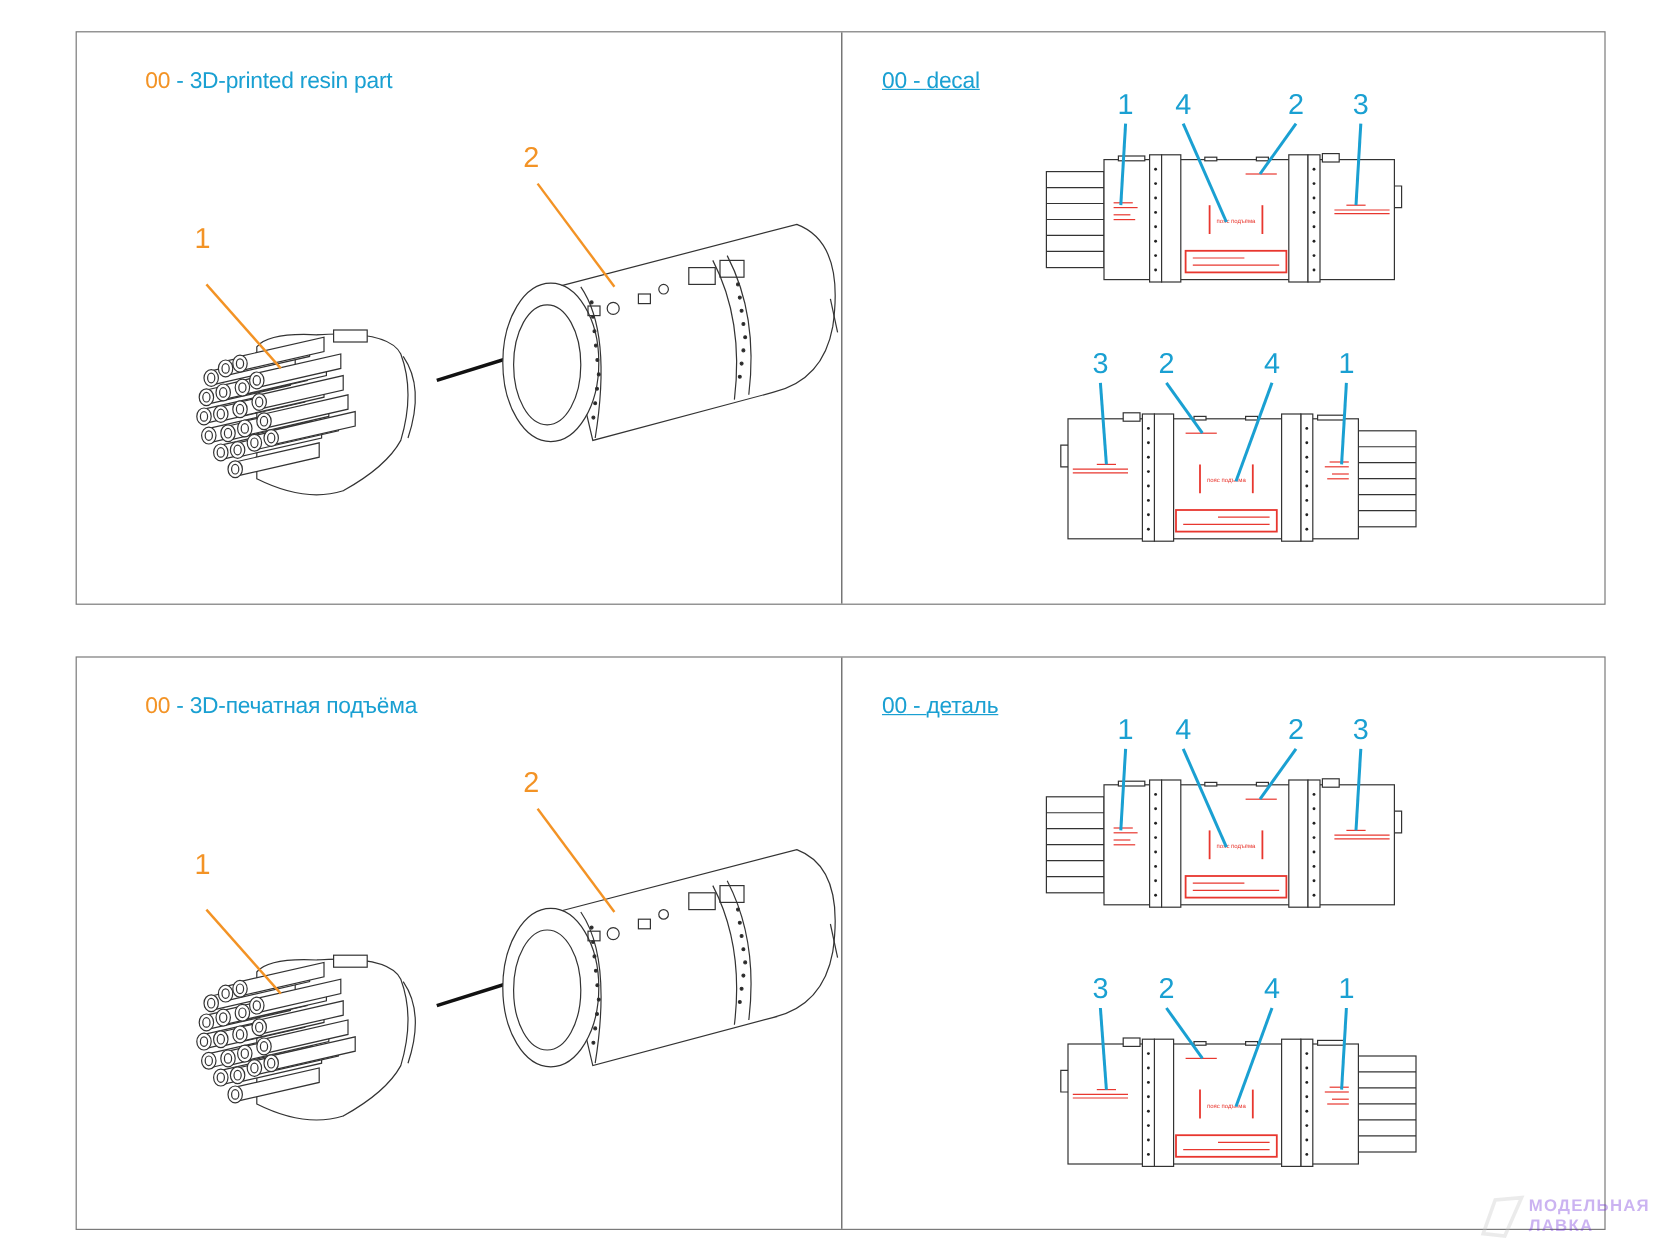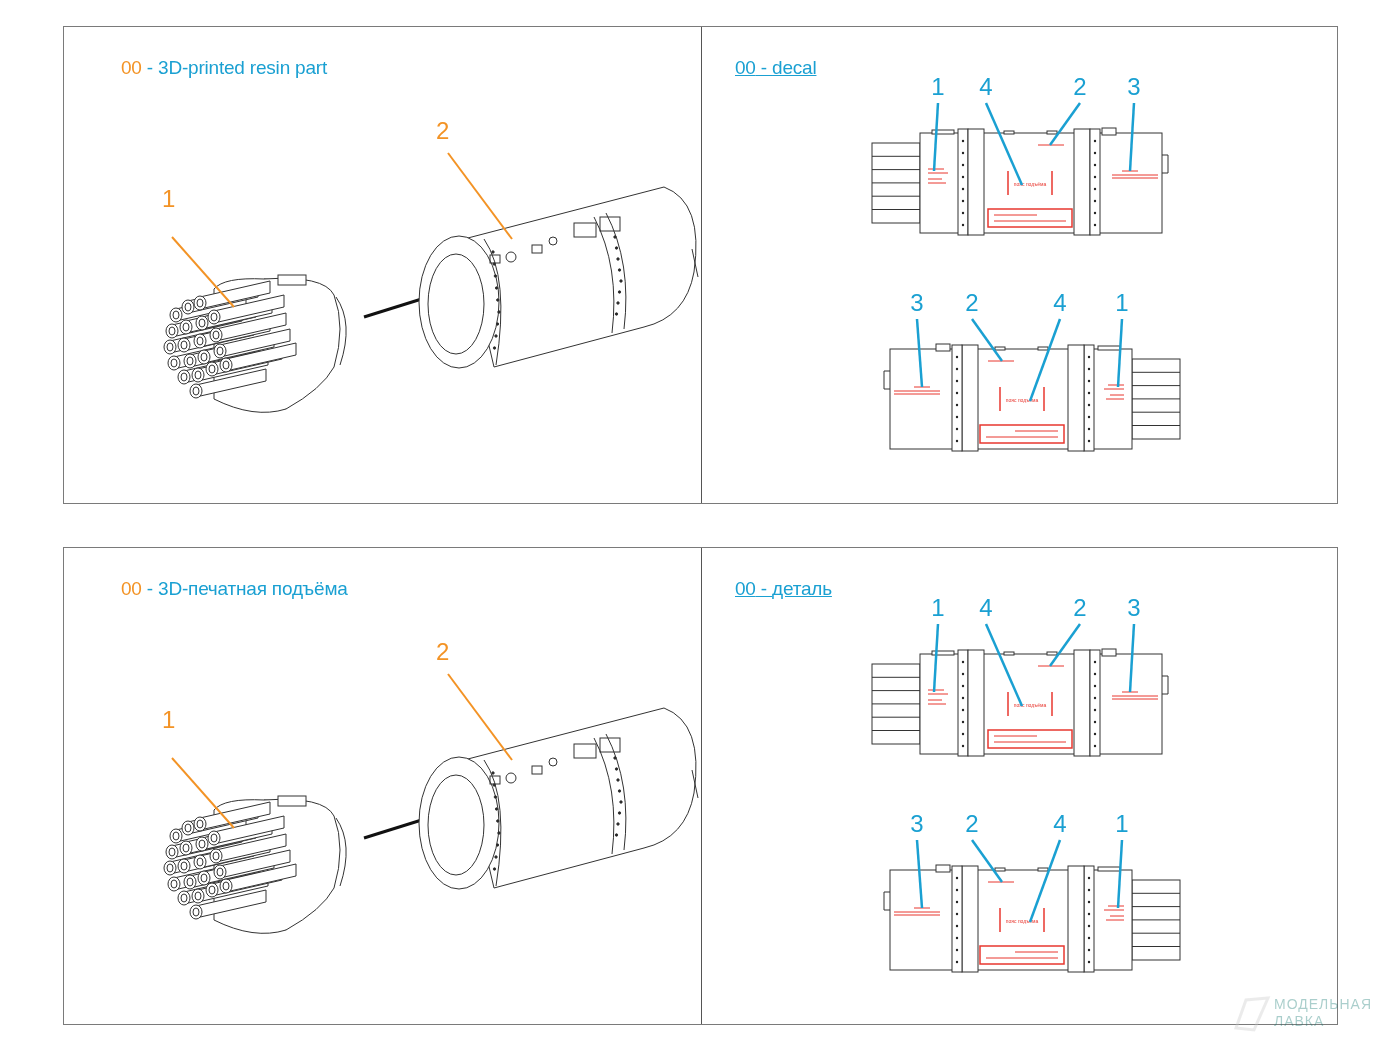--- a/index.html
+++ b/index.html
@@ -11,21 +11,21 @@
   .panel { position:absolute; top:0; height:100%; }
   .panel.left { left:0; width:637px; }
   .panel.right { left:638px; width:636px; }
   .heading { position:absolute; top:30px; font-size:19px; letter-spacing:-0.2px; white-space:nowrap; }
   .panel.left .heading { left:21px;margin-left:36px; }
   .panel.right .heading { left:33px;text-decoration:underline; }
   .num-orange { color:#f39325; }
   .txt-blue { color:#1aa0d2; }
   svg.draw { position:absolute; left:0; top:0; overflow:visible; }
   .watermark { position:absolute; left:1232px; top:992px; width:165px; height:45px; opacity:0.35; }
-  .watermark .wm-text { position:absolute; left:42px; font-size:14px; font-weight:normal; color:#0f766e; letter-spacing:1px; line-height:16px; }
+  .watermark .wm-text { position:absolute; left:42px; font-size:14px; font-weight:bold; color:#6d28d9; letter-spacing:1px; line-height:16px; }
 </style>
 </head>
 <body>
 
 <div class="sheet top">
   <div class="divider"></div>
 
   <div class="panel left">
     <div class="heading">
       <span class="num-orange">00</span><span class="txt-blue"> - </span><span class="txt-blue">3D-printed resin part</span>

